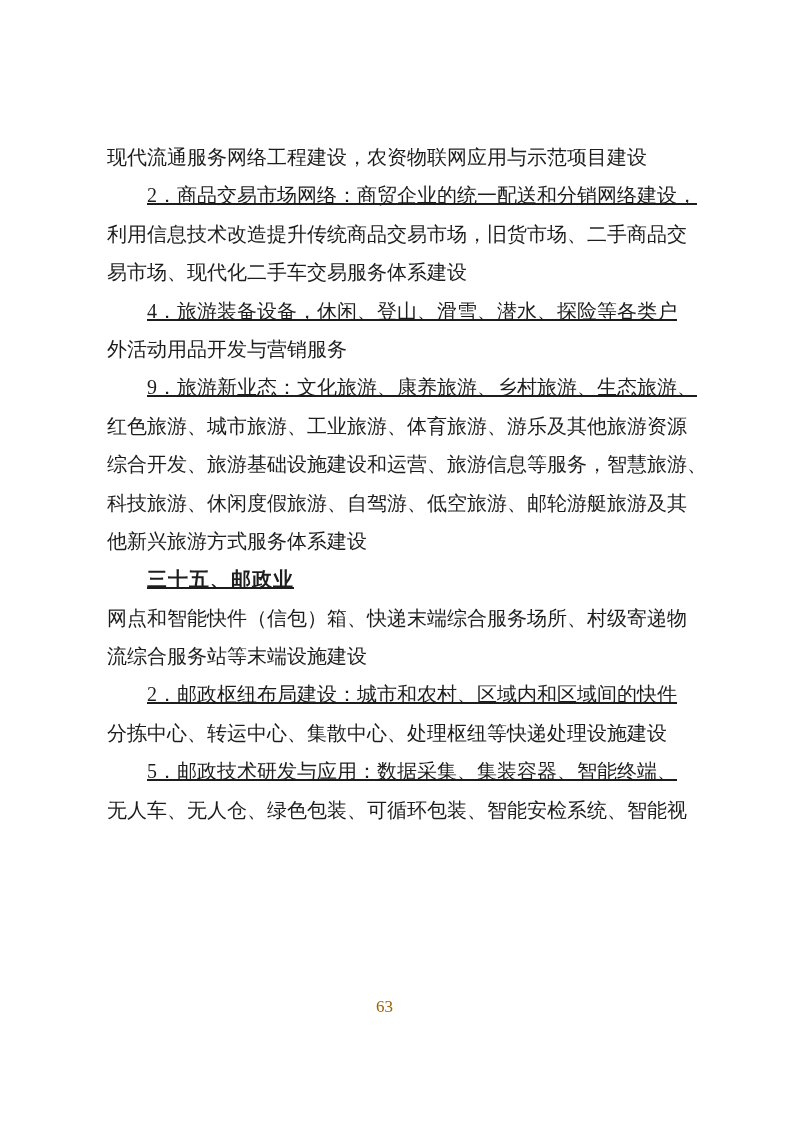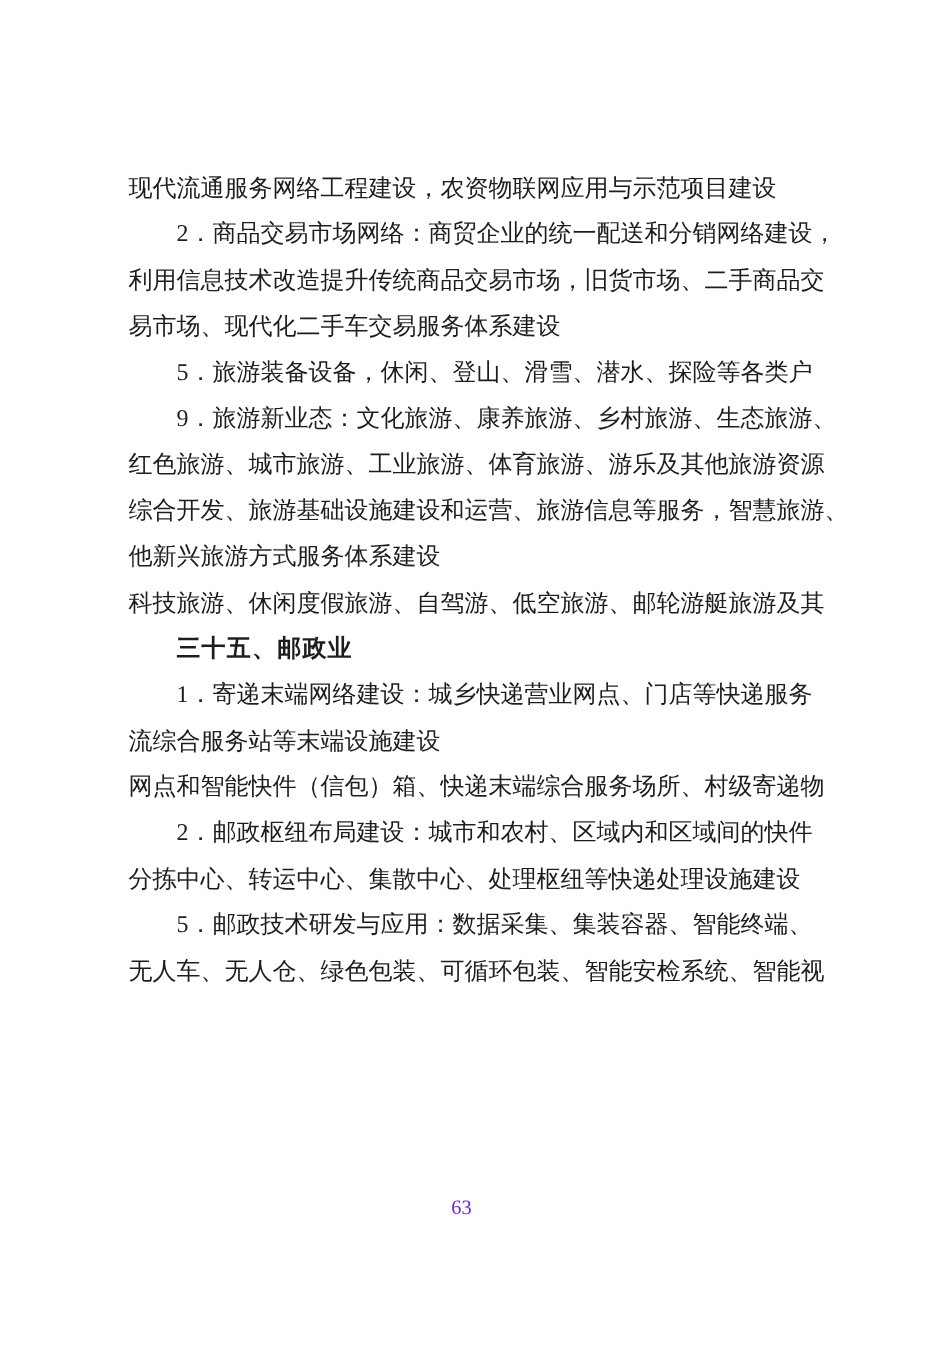--- a/index.html
+++ b/index.html
@@ -29,56 +29,57 @@
     font-size: 20px;
     line-height: 38.4px;
   }
   .line {
     white-space: nowrap;
     height: 38.4px;
     font-family: "Liberation Serif", "DejaVu Serif", serif;
   }
   .line.indent {
     text-indent: 40px;
+    text-decoration: underline;
   }
   .line.heading {
     font-family: "Liberation Sans", "DejaVu Sans", sans-serif;
     font-weight: 700;
     letter-spacing: 1px;
   }
   .page-number {
     position: absolute;
     left: 0;
     right: 0;
     top: 996px;
     text-align: center;
     font-size: 17px;
     line-height: 22px;
     font-family: "Liberation Serif", "DejaVu Serif", serif;
-    color: #6d28d9;
+    color: #a16207;
   }
 </style>
 </head>
 <body>
 
 <div class="page">
   <div class="content" id="content">
       <div class="line">现代流通服务网络工程建设，农资物联网应用与示范项目建设</div>
       <div class="line indent">2．商品交易市场网络：商贸企业的统一配送和分销网络建设，</div>
       <div class="line">利用信息技术改造提升传统商品交易市场，旧货市场、二手商品交</div>
       <div class="line">易市场、现代化二手车交易服务体系建设</div>
-      <div class="line indent">5．旅游装备设备，休闲、登山、滑雪、潜水、探险等各类户</div>
+      <div class="line indent">4．旅游装备设备，休闲、登山、滑雪、潜水、探险等各类户</div>
+      <div class="line">外活动用品开发与营销服务</div>
       <div class="line indent">9．旅游新业态：文化旅游、康养旅游、乡村旅游、生态旅游、</div>
       <div class="line">红色旅游、城市旅游、工业旅游、体育旅游、游乐及其他旅游资源</div>
       <div class="line">综合开发、旅游基础设施建设和运营、旅游信息等服务，智慧旅游、</div>
+      <div class="line">科技旅游、休闲度假旅游、自驾游、低空旅游、邮轮游艇旅游及其</div>
       <div class="line">他新兴旅游方式服务体系建设</div>
-      <div class="line">科技旅游、休闲度假旅游、自驾游、低空旅游、邮轮游艇旅游及其</div>
       <div class="line heading indent">三十五、邮政业</div>
-      <div class="line indent">1．寄递末端网络建设：城乡快递营业网点、门店等快递服务</div>
+      <div class="line">网点和智能快件（信包）箱、快递末端综合服务场所、村级寄递物</div>
       <div class="line">流综合服务站等末端设施建设</div>
-      <div class="line">网点和智能快件（信包）箱、快递末端综合服务场所、村级寄递物</div>
       <div class="line indent">2．邮政枢纽布局建设：城市和农村、区域内和区域间的快件</div>
       <div class="line">分拣中心、转运中心、集散中心、处理枢纽等快递处理设施建设</div>
       <div class="line indent">5．邮政技术研发与应用：数据采集、集装容器、智能终端、</div>
       <div class="line">无人车、无人仓、绿色包装、可循环包装、智能安检系统、智能视</div>
     </div>
   <div class="page-number">63</div>
 </div>
 
 </body></html>

